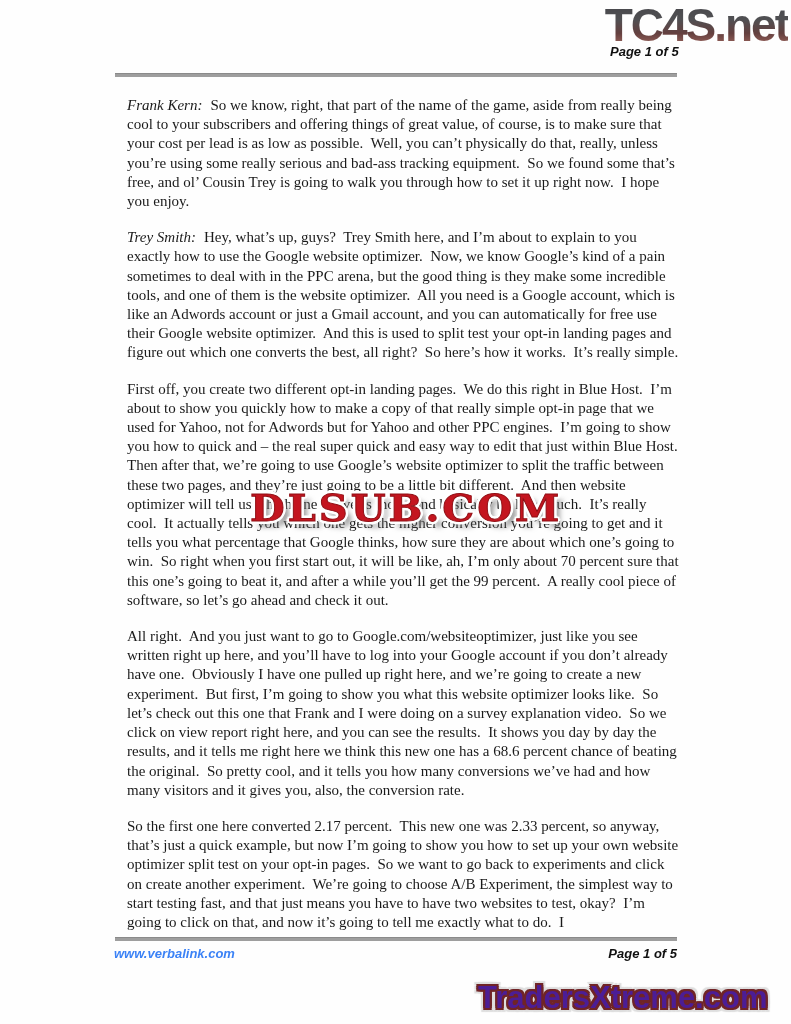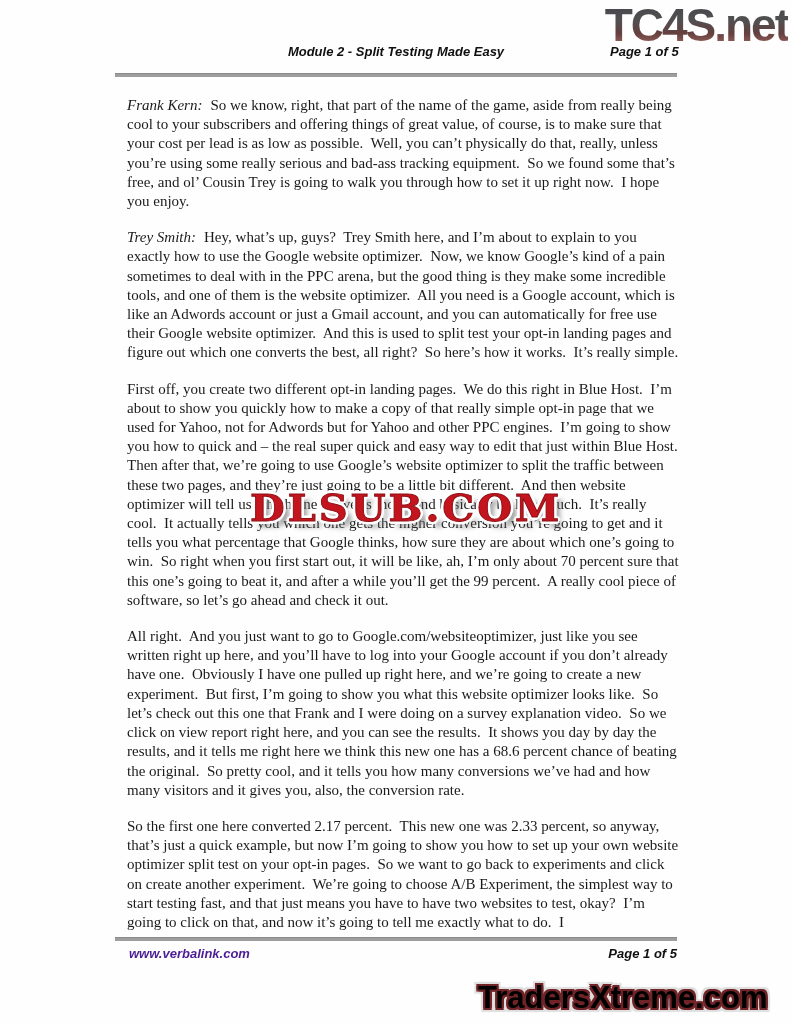--- a/index.html
+++ b/index.html
@@ -61,56 +61,55 @@
     color:#c4151f;
     -webkit-text-stroke:1px #8e0e14;
     text-shadow:
       -2px -2px 0 #ffffff, 2px -2px 0 #ffffff, -2px 2px 0 #ffffff, 2px 2px 0 #ffffff,
       -3px 0 0 #ffffff, 3px 0 0 #ffffff, 0 -3px 0 #ffffff, 0 3px 0 #ffffff,
       6px 7px 5px rgba(110,110,110,0.65);
     transform:scaleY(0.92);
   }
   
   .footer-site{
-    position:absolute;left:129px;top:946px;
+    position:absolute;left:114px;top:946px;
     font-family:"Liberation Sans", sans-serif;
     font-weight:bold;font-style:italic;
-    font-size:13px;color:#4c1d95;
+    font-size:13px;color:#3b82f6;
   }
   .footer-pageno{
     position:absolute;left:115px;top:946px;width:562px;text-align:right;
     font-family:"Liberation Sans", sans-serif;
     font-weight:bold;font-style:italic;
     font-size:13px;color:#101010;
   }
   
   .banner{
     position:absolute;left:478px;top:981px;
     font-family:"Liberation Sans", sans-serif;
     font-weight:bold;
     font-size:31px;line-height:33px;
-    color:#000000;
+    color:#4c1d95;
     text-shadow:
       -2px -2px 0 #702427, 2px -2px 0 #702427, -2px 2px 0 #702427, 2px 2px 0 #702427,
       0 -2px 0 #702427, 0 2px 0 #702427, -2px 0 0 #702427, 2px 0 0 #702427,
       -4px -4px 1px #dedede, 4px -4px 1px #dedede, -4px 4px 1px #dedede, 4px 4px 1px #dedede,
       0 4px 1px #dedede, 0 -4px 1px #dedede, 4px 0 1px #dedede, -4px 0 1px #dedede;
   }
 </style>
 </head>
 <body>
 
 <div class="page">
 
   <div class="logo">TC4S.net</div>
 
   <div class="header-pageno">Page 1 of 5</div>
 
   <div class="doc-header">
-    <div>Module 2 - Split Testing Made Easy</div>
   </div>
 
   <div class="rule rule-top"></div>
 
   <div class="body-text">
     <p class="para"><span class="speaker">Frank Kern:</span><span>So we know, right, that part of the name of the game, aside from really being cool to your subscribers and offering things of great value, of course, is to make sure that your cost per lead is as low as possible.  Well, you can’t physically do that, really, unless you’re using some really serious and bad-ass tracking equipment.  So we found some that’s free, and ol’ Cousin Trey is going to walk you through how to set it up right now.  I hope you enjoy.</span></p>
     <p class="para"><span class="speaker">Trey Smith:</span><span>Hey, what’s up, guys?  Trey Smith here, and I’m about to explain to you exactly how to use the Google website optimizer.  Now, we know Google’s kind of a pain sometimes to deal with in the PPC arena, but the good thing is they make some incredible tools, and one of them is the website optimizer.  All you need is a Google account, which is like an Adwords account or just a Gmail account, and you can automatically for free use their Google website optimizer.  And this is used to split test your opt-in landing pages and figure out which one converts the best, all right?  So here’s how it works.  It’s really simple.</span></p>
     <p class="para"><span class="speaker"></span><span>First off, you create two different opt-in landing pages.  We do this right in Blue Host.  I’m about to show you quickly how to make a copy of that really simple opt-in page that we used for Yahoo, not for Adwords but for Yahoo and other PPC engines.  I’m going to show you how to quick and – the real super quick and easy way to edit that just within Blue Host.  Then after that, we’re going to use Google’s website optimizer to split the traffic between these two pages, and they’re just going to be a little bit different.  And then website optimizer will tell us which one converts more, and basically by how much.  It’s really cool.  It actually tells you which one gets the higher conversion you’re going to get and it tells you what percentage that Google thinks, how sure they are about which one’s going to win.  So right when you first start out, it will be like, ah, I’m only about 70 percent sure that this one’s going to beat it, and after a while you’ll get the 99 percent.  A really cool piece of software, so let’s go ahead and check it out.</span></p>
     <p class="para"><span class="speaker"></span><span>All right.  And you just want to go to Google.com/websiteoptimizer, just like you see written right up here, and you’ll have to log into your Google account if you don’t already have one.  Obviously I have one pulled up right here, and we’re going to create a new experiment.  But first, I’m going to show you what this website optimizer looks like.  So let’s check out this one that Frank and I were doing on a survey explanation video.  So we click on view report right here, and you can see the results.  It shows you day by day the results, and it tells me right here we think this new one has a 68.6 percent chance of beating the original.  So pretty cool, and it tells you how many conversions we’ve had and how many visitors and it gives you, also, the conversion rate.</span></p>
     <p class="para"><span class="speaker"></span><span>So the first one here converted 2.17 percent.  This new one was 2.33 percent, so anyway, that’s just a quick example, but now I’m going to show you how to set up your own website optimizer split test on your opt-in pages.  So we want to go back to experiments and click on create another experiment.  We’re going to choose A/B Experiment, the simplest way to start testing fast, and that just means you have to have two websites to test, okay?  I’m going to click on that, and now it’s going to tell me exactly what to do.  I</span></p>

